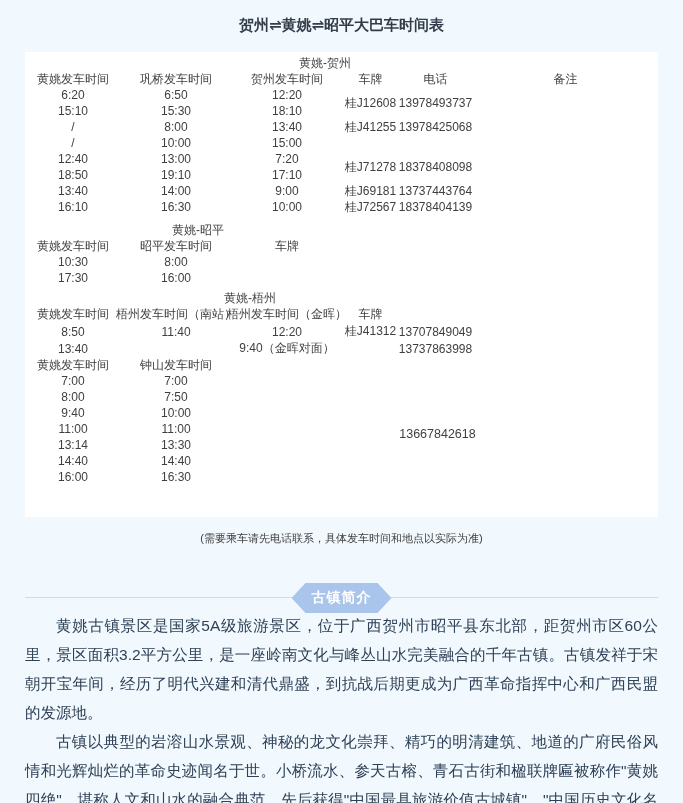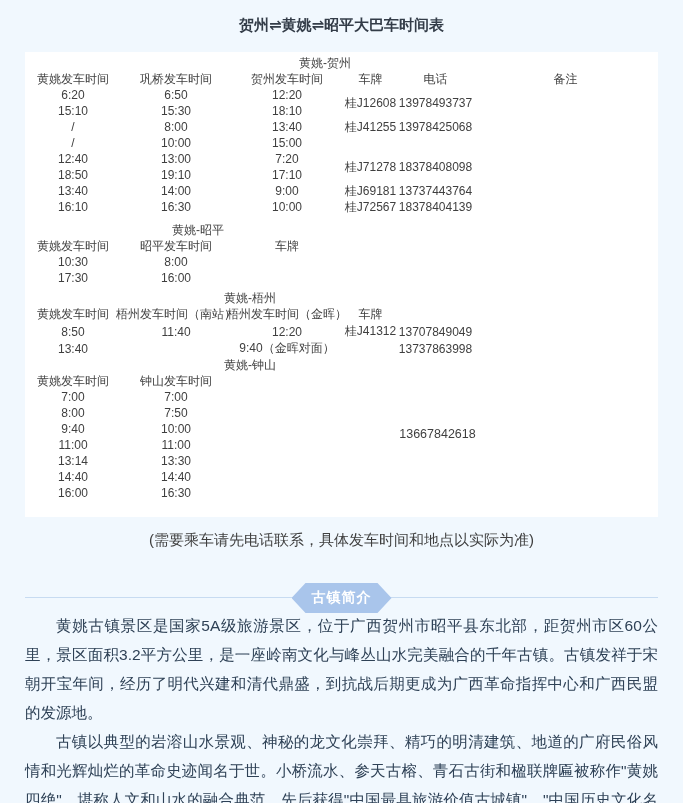--- a/index.html
+++ b/index.html
@@ -29,21 +29,21 @@
   .side-note{
     position:absolute;left:425px;top:224px;width:220px;
     text-align:center;font-size:12.5px;line-height:15px;
   }
   .zs-phone{
     position:absolute;left:370px;top:374px;width:85px;
     text-align:center;font-size:12.5px;line-height:16px;
   }
   .footer-note{
     position:absolute;left:25px;top:531px;width:633px;
-    text-align:center;font-size:15px;color:#3f3f3f;white-space:nowrap;
+    text-align:center;font-size:11px;color:#3f3f3f;white-space:nowrap;
   }
   .divider{
     position:absolute;left:25px;top:583px;width:633px;height:30px;
   }
   .divider::before{
     content:"";position:absolute;left:0;right:0;top:14px;height:1px;background:#c7dbf1;
   }
   .badge{
     position:absolute;left:50%;top:0;transform:translateX(-50%);
     width:100px;height:30px;background:#a9c5eb;
@@ -137,23 +137,20 @@
     <span class="c" style="grid-area:2/1;">8:50</span>
     <span class="c" style="grid-area:2/2;">11:40</span>
     <span class="c" style="grid-area:2/3;">12:20</span>
     <span class="c" style="grid-area:2/4;">桂J41312</span>
     <span class="c" style="grid-area:2/5;">13707849049</span>
     <span class="c" style="grid-area:3/1;">13:40</span>
     <span class="c" style="grid-area:3/3;">9:40（金晖对面）</span>
     <span class="c" style="grid-area:3/5;">13737863998</span>
   </div>
 
-  <div class="sec">
-    <span style="left:225px;">黄姚-钟山</span>
-  </div>
   <div class="tbl t4">
     <span class="c" style="grid-area:1/1;">黄姚发车时间</span>
     <span class="c" style="grid-area:1/2;">钟山发车时间</span>
     <span class="c" style="grid-area:2/1;">7:00</span>
     <span class="c" style="grid-area:2/2;">7:00</span>
     <span class="c" style="grid-area:3/1;">8:00</span>
     <span class="c" style="grid-area:3/2;">7:50</span>
     <span class="c" style="grid-area:4/1;">9:40</span>
     <span class="c" style="grid-area:4/2;">10:00</span>
     <span class="c" style="grid-area:5/1;">11:00</span>

